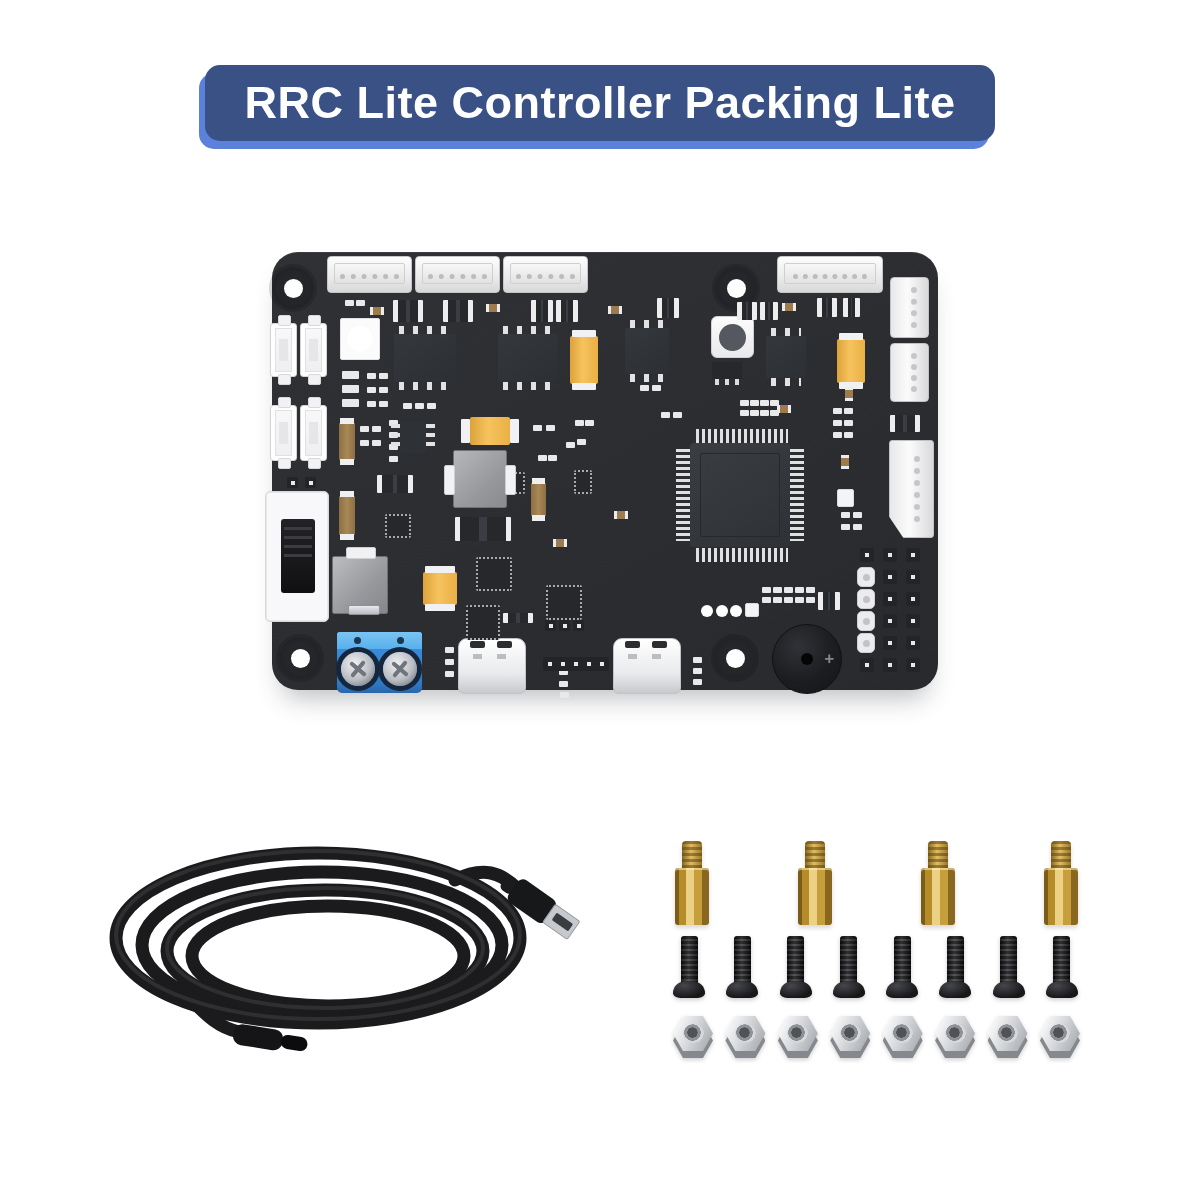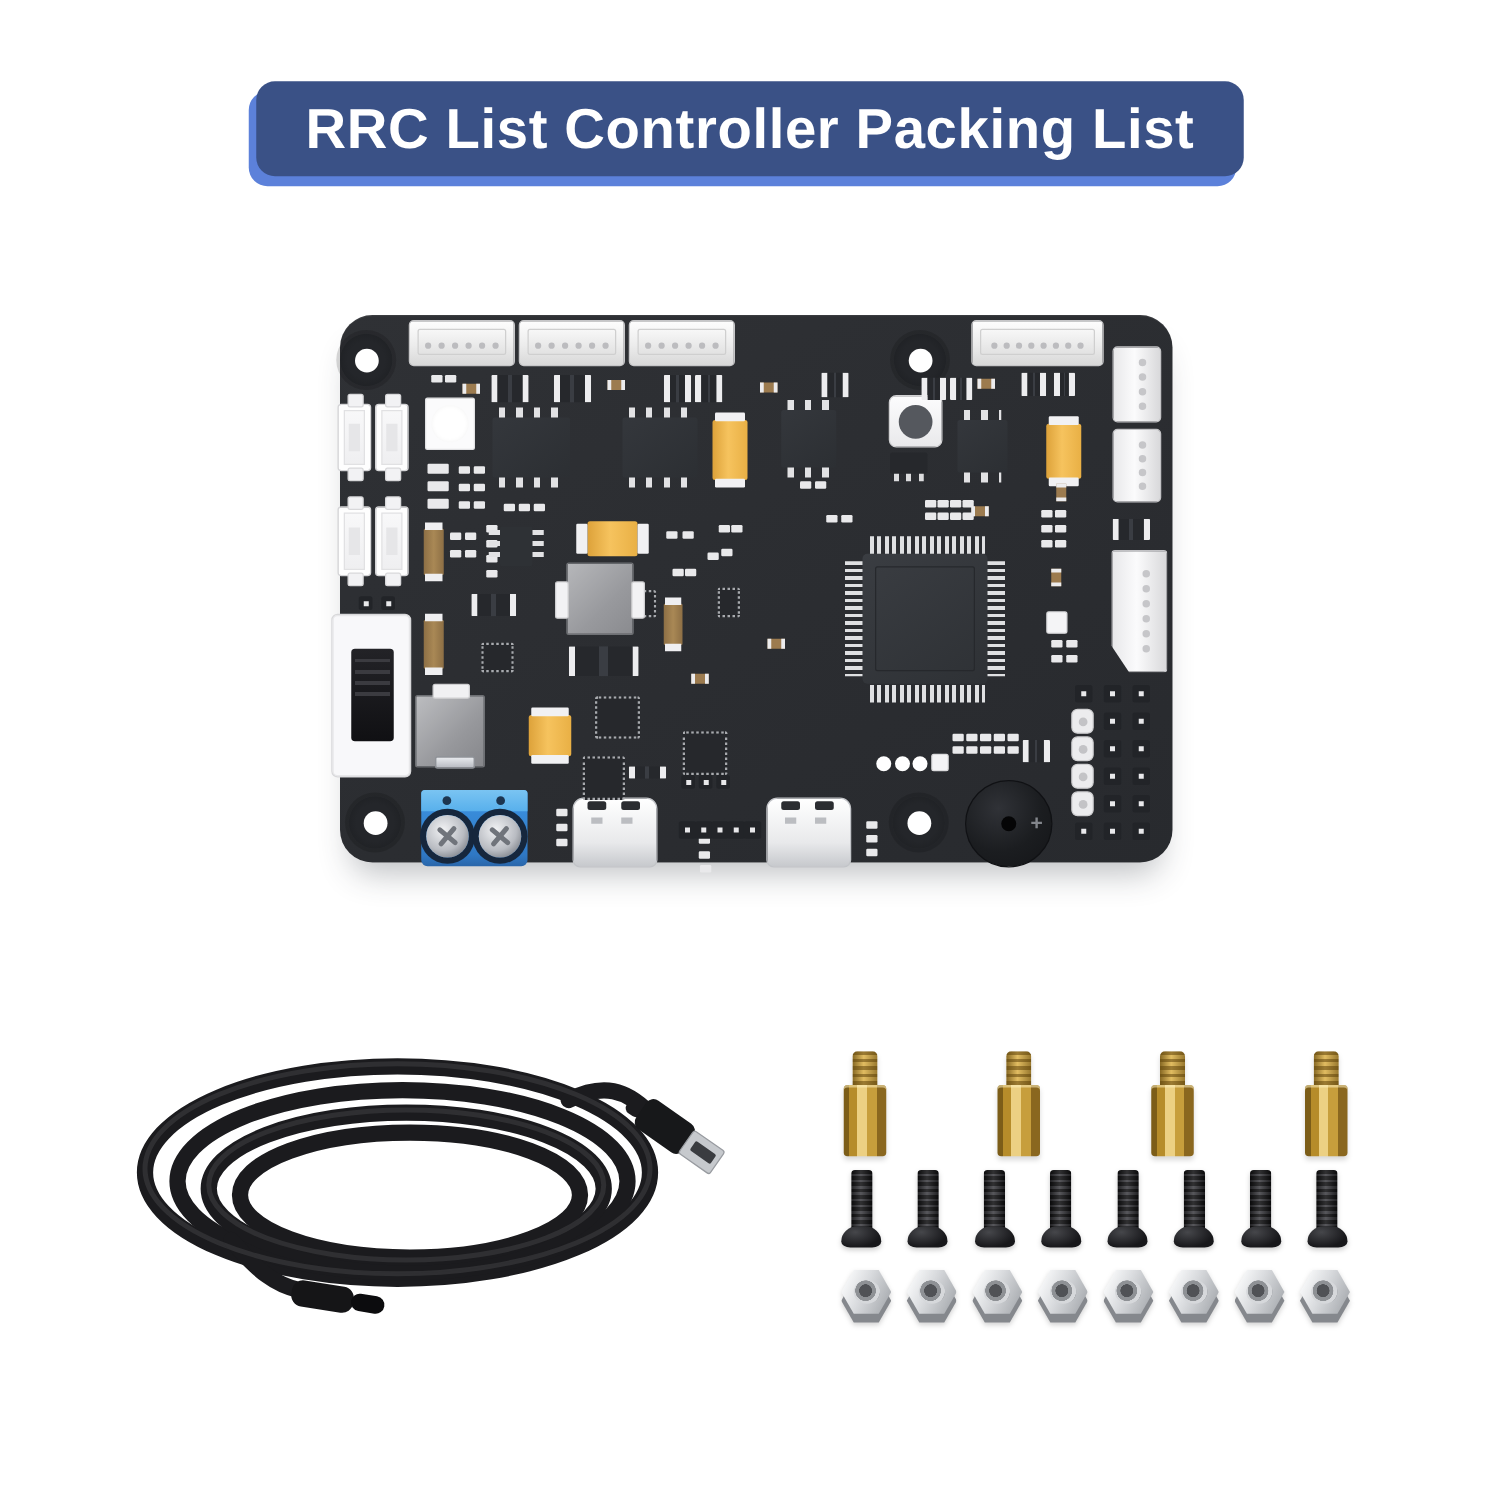--- a/index.html
+++ b/index.html
@@ -155,21 +155,21 @@
       background:linear-gradient(115deg,#f6f7f8 15%,#d9dbde 45%,#b5b8bc 78%,#9b9ea3);
       clip-path:polygon(0 50%,25% 5%,75% 5%,100% 50%,75% 95%,25% 95%);}
   .nut .nh{position:absolute;left:50%;top:19px;width:21px;height:19px;margin-left:-10.5px;margin-top:-9.5px;
       border-radius:50%;
       background:radial-gradient(circle at 45% 45%,#505256 0 32%,#8e9195 34% 52%,#d6d8db 54% 72%,#a8abaf 74%);}
 </style>
 </head>
 <body>
 
 <div class="abs banner">
-  <span>RRC List Controller Packing List</span>
+  <span>RRC Lite Controller Packing Lite</span>
 </div>
 
 <div class="abs pcb">
   <i class="hole" style="left:0;top:15px"></i>
   <i class="hole" style="left:443px;top:15px"></i>
   <i class="hole" style="left:7px;top:385px"></i>
   <i class="hole" style="left:442px;top:385px"></i>
 
   <i class="jst" style="left:55px;width:85px"></i>
   <i class="jst" style="left:143px;width:85px"></i>

